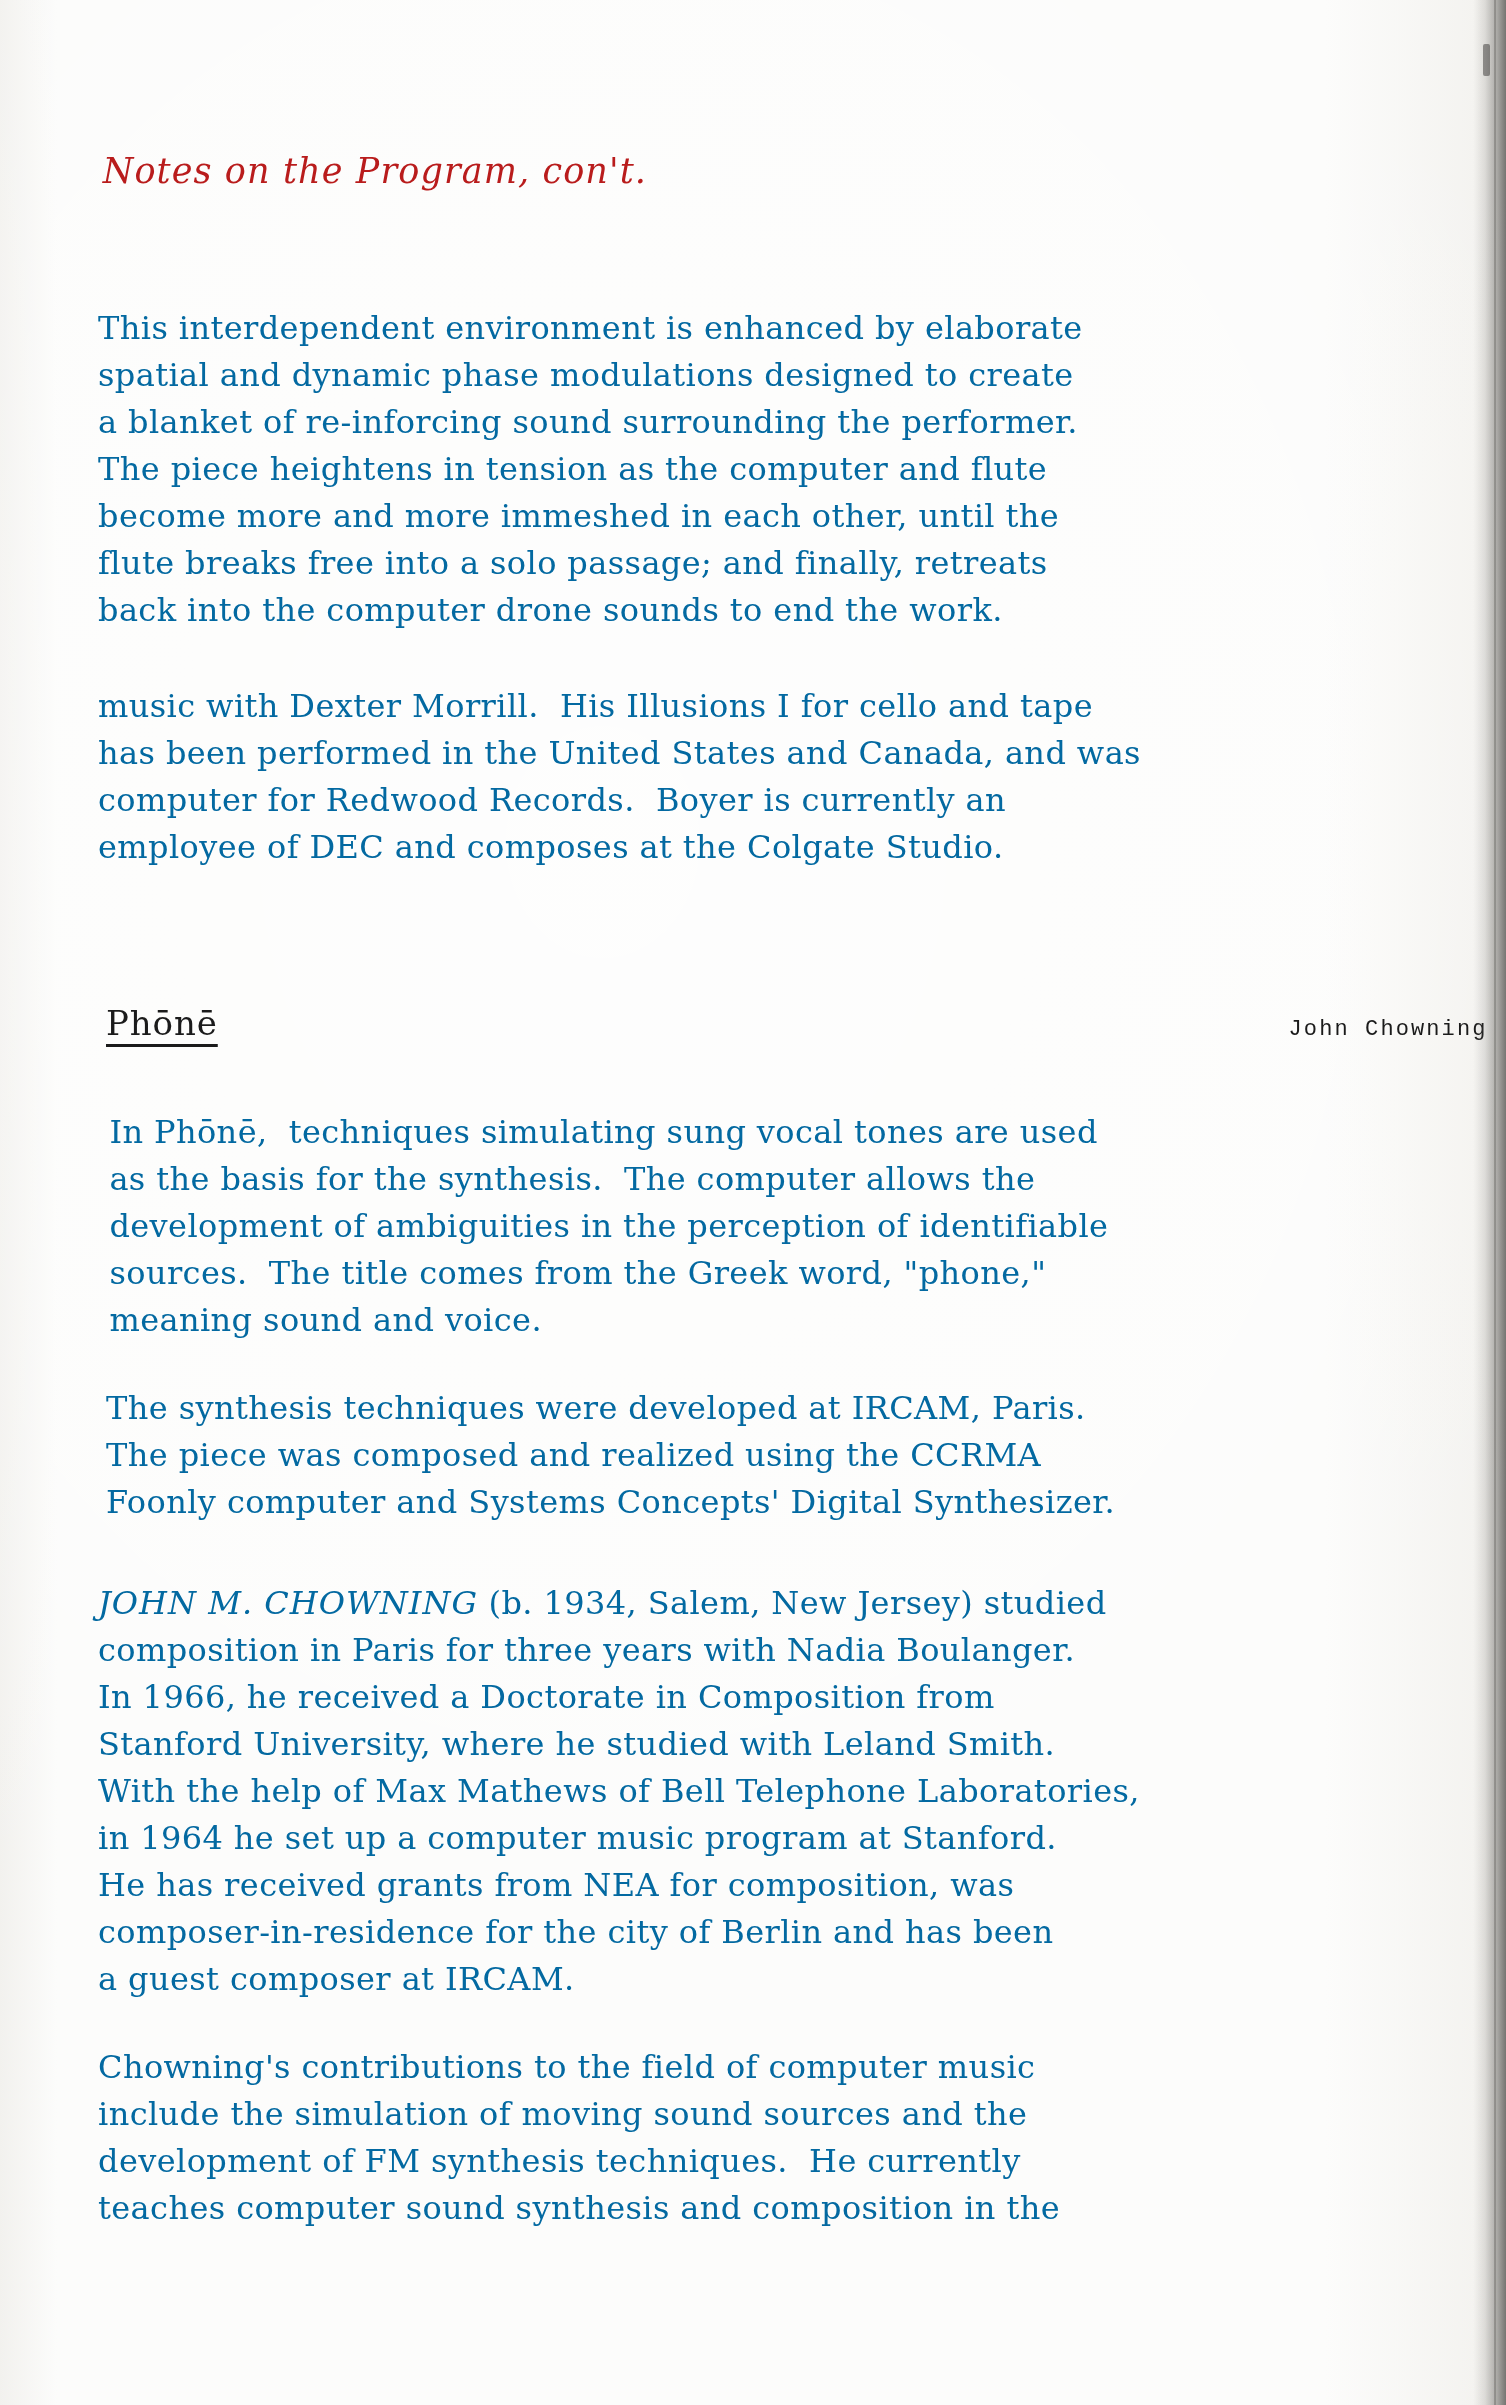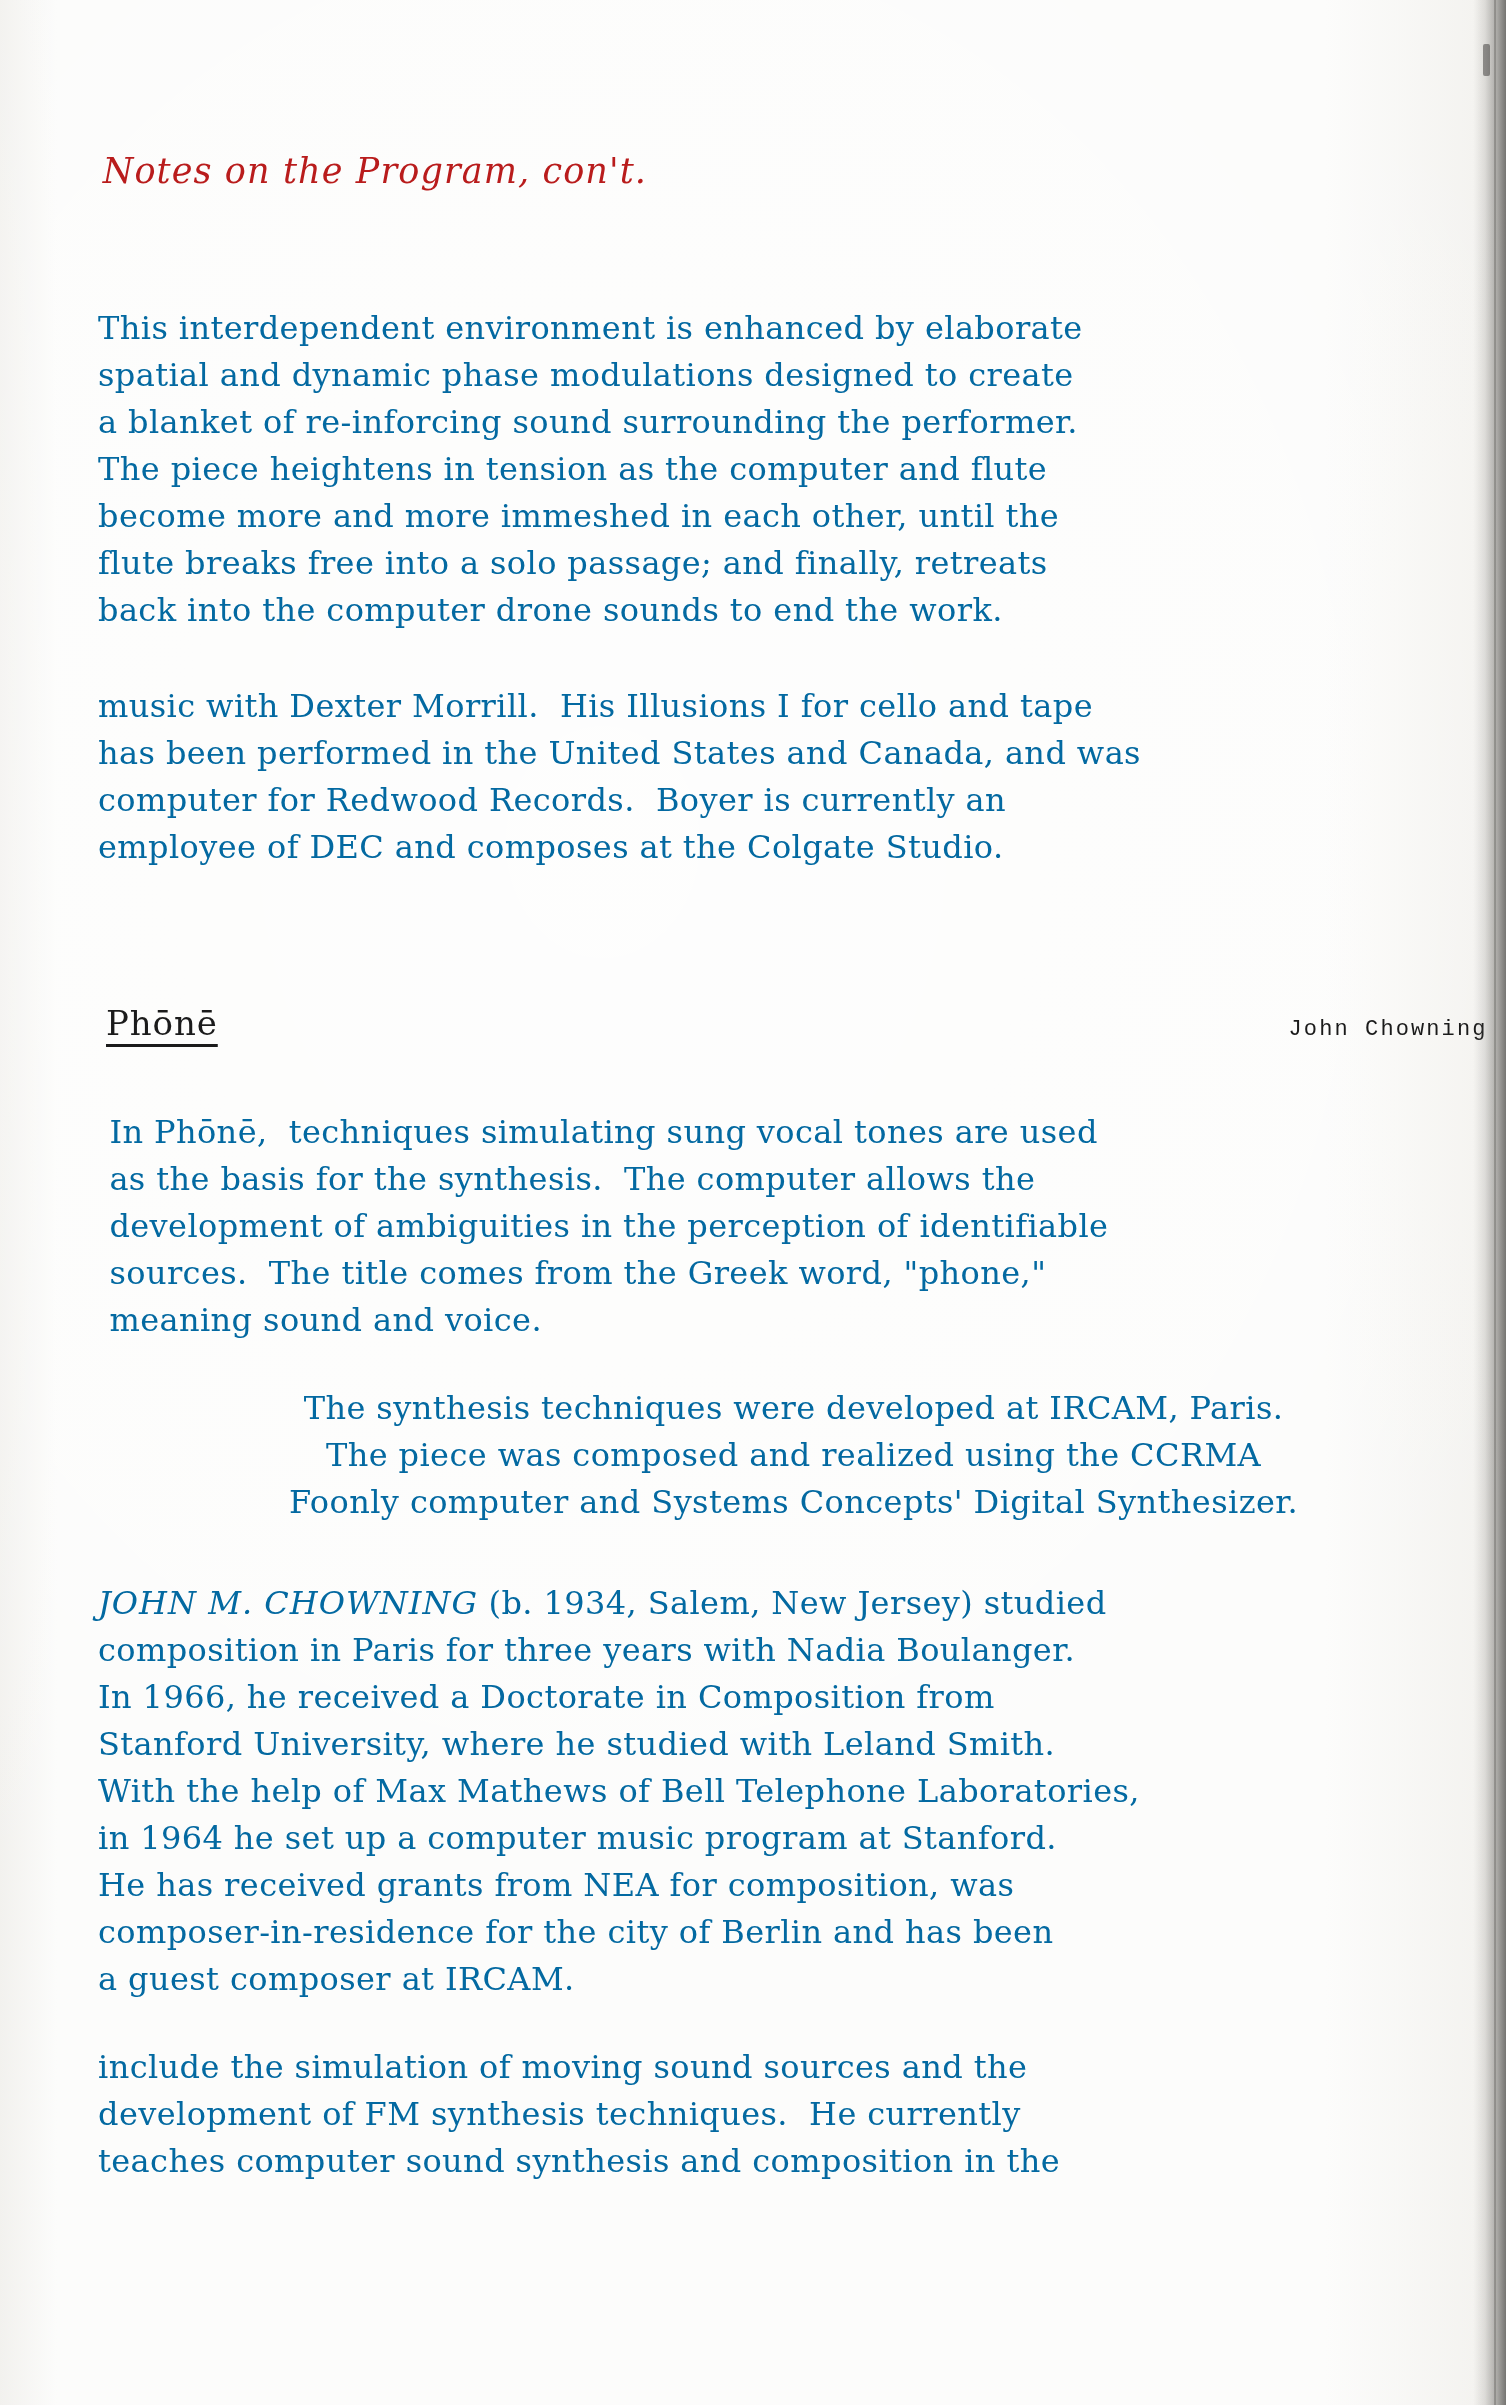--- a/index.html
+++ b/index.html
@@ -156,37 +156,38 @@
           <div class="line"><span>computer for Redwood Records.  Boyer is currently an</span></div>
           <div class="line"><span>employee of DEC and composes at the Colgate Studio.</span></div>
         </div>
         <div class="block" style="top: 1109px; left: 11.4px;">
           <div class="line"><span>In </span><span class="und">Phōnē,</span><span>  techniques simulating sung vocal tones are used</span></div>
           <div class="line"><span>as </span><span class="und">the</span><span> basis for the synthesis.  The computer allows the</span></div>
           <div class="line"><span>development of ambiguities in the perception of identifiable</span></div>
           <div class="line"><span>sources.  The title comes from the Greek word, "phone,"</span></div>
           <div class="line"><span>meaning sound and voice.</span></div>
         </div>
-        <div class="block" style="top: 1385px; left: 0px; text-align: center;">
+        <div class="block" style="top: 1385px; left: 8px;">
           <div class="line"><span>The synthesis techniques were developed at IRCAM, Paris.</span></div>
           <div class="line"><span>The piece was composed and realized using the CCRMA</span></div>
           <div class="line"><span>Foonly computer and Systems Concepts' Digital Synthesizer.</span></div>
         </div>
         <div class="block" style="top: 1580px; left: 0px;">
           <div class="line"><span class="ital">JOHN M. CHOWNING</span><span> (b. 1934, Salem, New Jersey) studied</span></div>
           <div class="line"><span>composition in Paris for three years with Nadia Boulanger.</span></div>
           <div class="line"><span>In 1966, he received a Doctorate in Composition from</span></div>
           <div class="line"><span>Stanford University, where he studied with Leland Smith.</span></div>
           <div class="line"><span>With the help of Max Mathews of Bell Telephone Laboratories,</span></div>
           <div class="line"><span>in 1964 he set up a computer music program at Stanford.</span></div>
           <div class="line"><span>He has received grants from NEA for composition, was</span></div>
           <div class="line"><span>composer-in-residence for the city of Berlin and has been</span></div>
           <div class="line"><span>a guest composer at IRCAM.</span></div>
         </div>
         <div class="block" style="top: 2044px; left: 0px;">
+          <div class="line"><span>Chowning's contributions to the field of computer music</span></div>
           <div class="line"><span>include the simulation of moving sound sources and the</span></div>
           <div class="line"><span>development of FM synthesis techniques.  He currently</span></div>
           <div class="line"><span>teaches computer sound synthesis and composition in the</span></div>
         </div>
         <div class="work-head" style="top: 1003px; margin-left: 8px;">
           <div class="work-title">Phōnē</div>
           <div class="work-composer">John Chowning</div>
         </div>
       </div>
 

